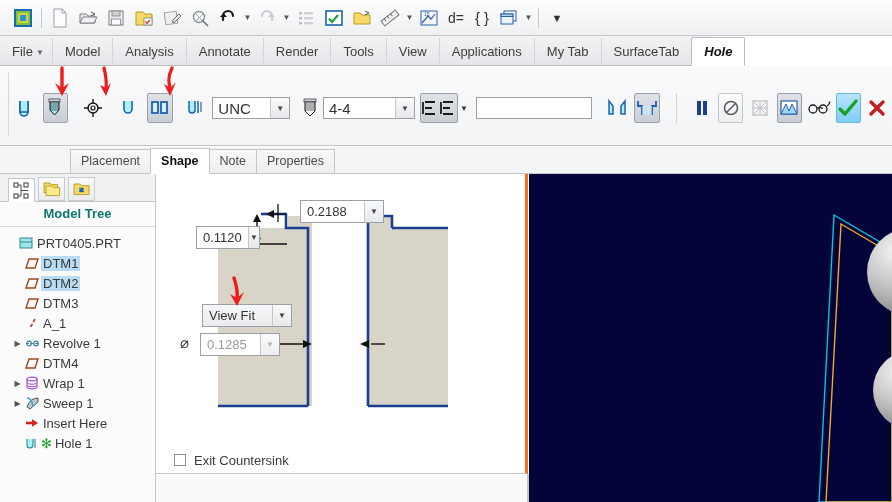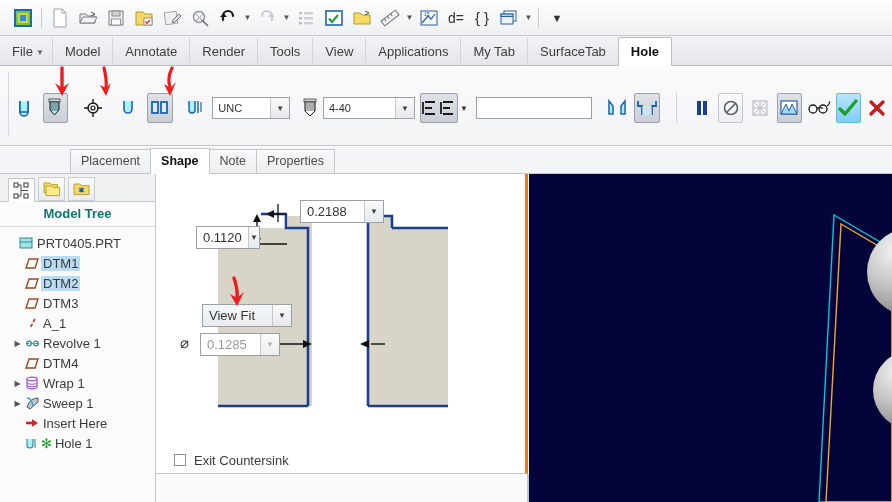--- a/index.html
+++ b/index.html
@@ -21,35 +21,35 @@
   .qat-btn{
     width:26px;height:26px;margin:0 1px;display:flex;align-items:center;justify-content:center;
     position:relative;
   }
   .qat-sep{width:1px;height:20px;background:#c8ccd1;margin:0 4px;}
   .qat-caret{width:11px;height:26px;display:flex;align-items:center;justify-content:center;
     font-size:8px;color:#555;}
 
   
   .tabbar{
-    position:absolute;left:0;top:36px;width:892px;height:30px;
+    position:absolute;left:0;top:36px;width:713px;height:30px;
     background:linear-gradient(#f2f3f5,#e4e6e9);
     border-bottom:1px solid #b9bdc2;display:flex;align-items:flex-end;
     box-sizing:border-box;
   }
   .tab{
     height:27px;line-height:27px;padding:0 12px;font-size:13px;color:#3d3d3d;
     border-left:1px solid #d2d5d9;box-sizing:border-box;white-space:nowrap;
   }
   .tab:last-child{border-right:1px solid #d2d5d9;}
   .tab.file{border-left:none;padding-right:8px;}
   .tab .fcaret{font-size:8px;margin-left:3px;color:#666;vertical-align:middle;}
   .tab.active{
     background:#ffffff;border:1px solid #b9bdc2;border-bottom:1px solid #ffffff;
-    font-weight:bold;color:#111;height:29px;line-height:28px;
+    font-style:italic;font-weight:bold;color:#111;height:29px;line-height:28px;
     margin-bottom:-1px;border-radius:2px 2px 0 0;
   }
 
   
   .dash{
     position:absolute;left:0;top:66px;width:892px;height:80px;
     background:linear-gradient(#fbfbfc,#f2f3f5);
     border-bottom:1px solid #c3c7cc;box-sizing:border-box;
   }
   .dash-inner{position:absolute;left:0;top:20px;height:44px;width:892px;display:flex;align-items:center;}
@@ -60,21 +60,21 @@
   }
   .tbtn.pressed{
     background:linear-gradient(#dfe3e8,#c9ced5);border:1px solid #9aa1aa;
   }
   .gsep{width:1px;height:30px;background:#d0d4d9;margin:0 7px;}
 
   .combo{
     height:22px;border:1px solid #9aa0a8;background:#fff;display:flex;align-items:center;
     box-sizing:border-box;
   }
-  .combo .val{flex:1;padding:0 5px;font-size:11px;color:#333;white-space:nowrap;overflow:hidden;}
+  .combo .val{flex:1;padding:0 5px;font-size:15px;color:#333;white-space:nowrap;overflow:hidden;}
   .combo .arw{
     width:18px;height:20px;border-left:1px solid #c3c7cc;
     background:linear-gradient(#fafafa,#e6e8ea);
     display:flex;align-items:center;justify-content:center;font-size:8px;color:#444;
   }
   .combo.plain{border:1px solid #9aa0a8;background:#fff;}
 
   
   .ptabs{
     position:absolute;left:0;top:147px;width:892px;height:27px;
@@ -296,20 +296,21 @@
     <div class="qat-btn">
       <span style="font-size:11px;color:#333;">▼</span>
     </div>
   </div>
 
   <div class="tabbar">
     <div class="tab file">
       <span>File</span><span class="fcaret">▼</span>
     </div>
     <div class="tab">Model</div>
+    <div class="tab">Analysis</div>
     <div class="tab">Annotate</div>
     <div class="tab">Render</div>
     <div class="tab">Tools</div>
     <div class="tab">View</div>
     <div class="tab">Applications</div>
     <div class="tab">My Tab</div>
     <div class="tab">SurfaceTab</div>
     <div class="tab active">Hole</div>
   </div>
 

